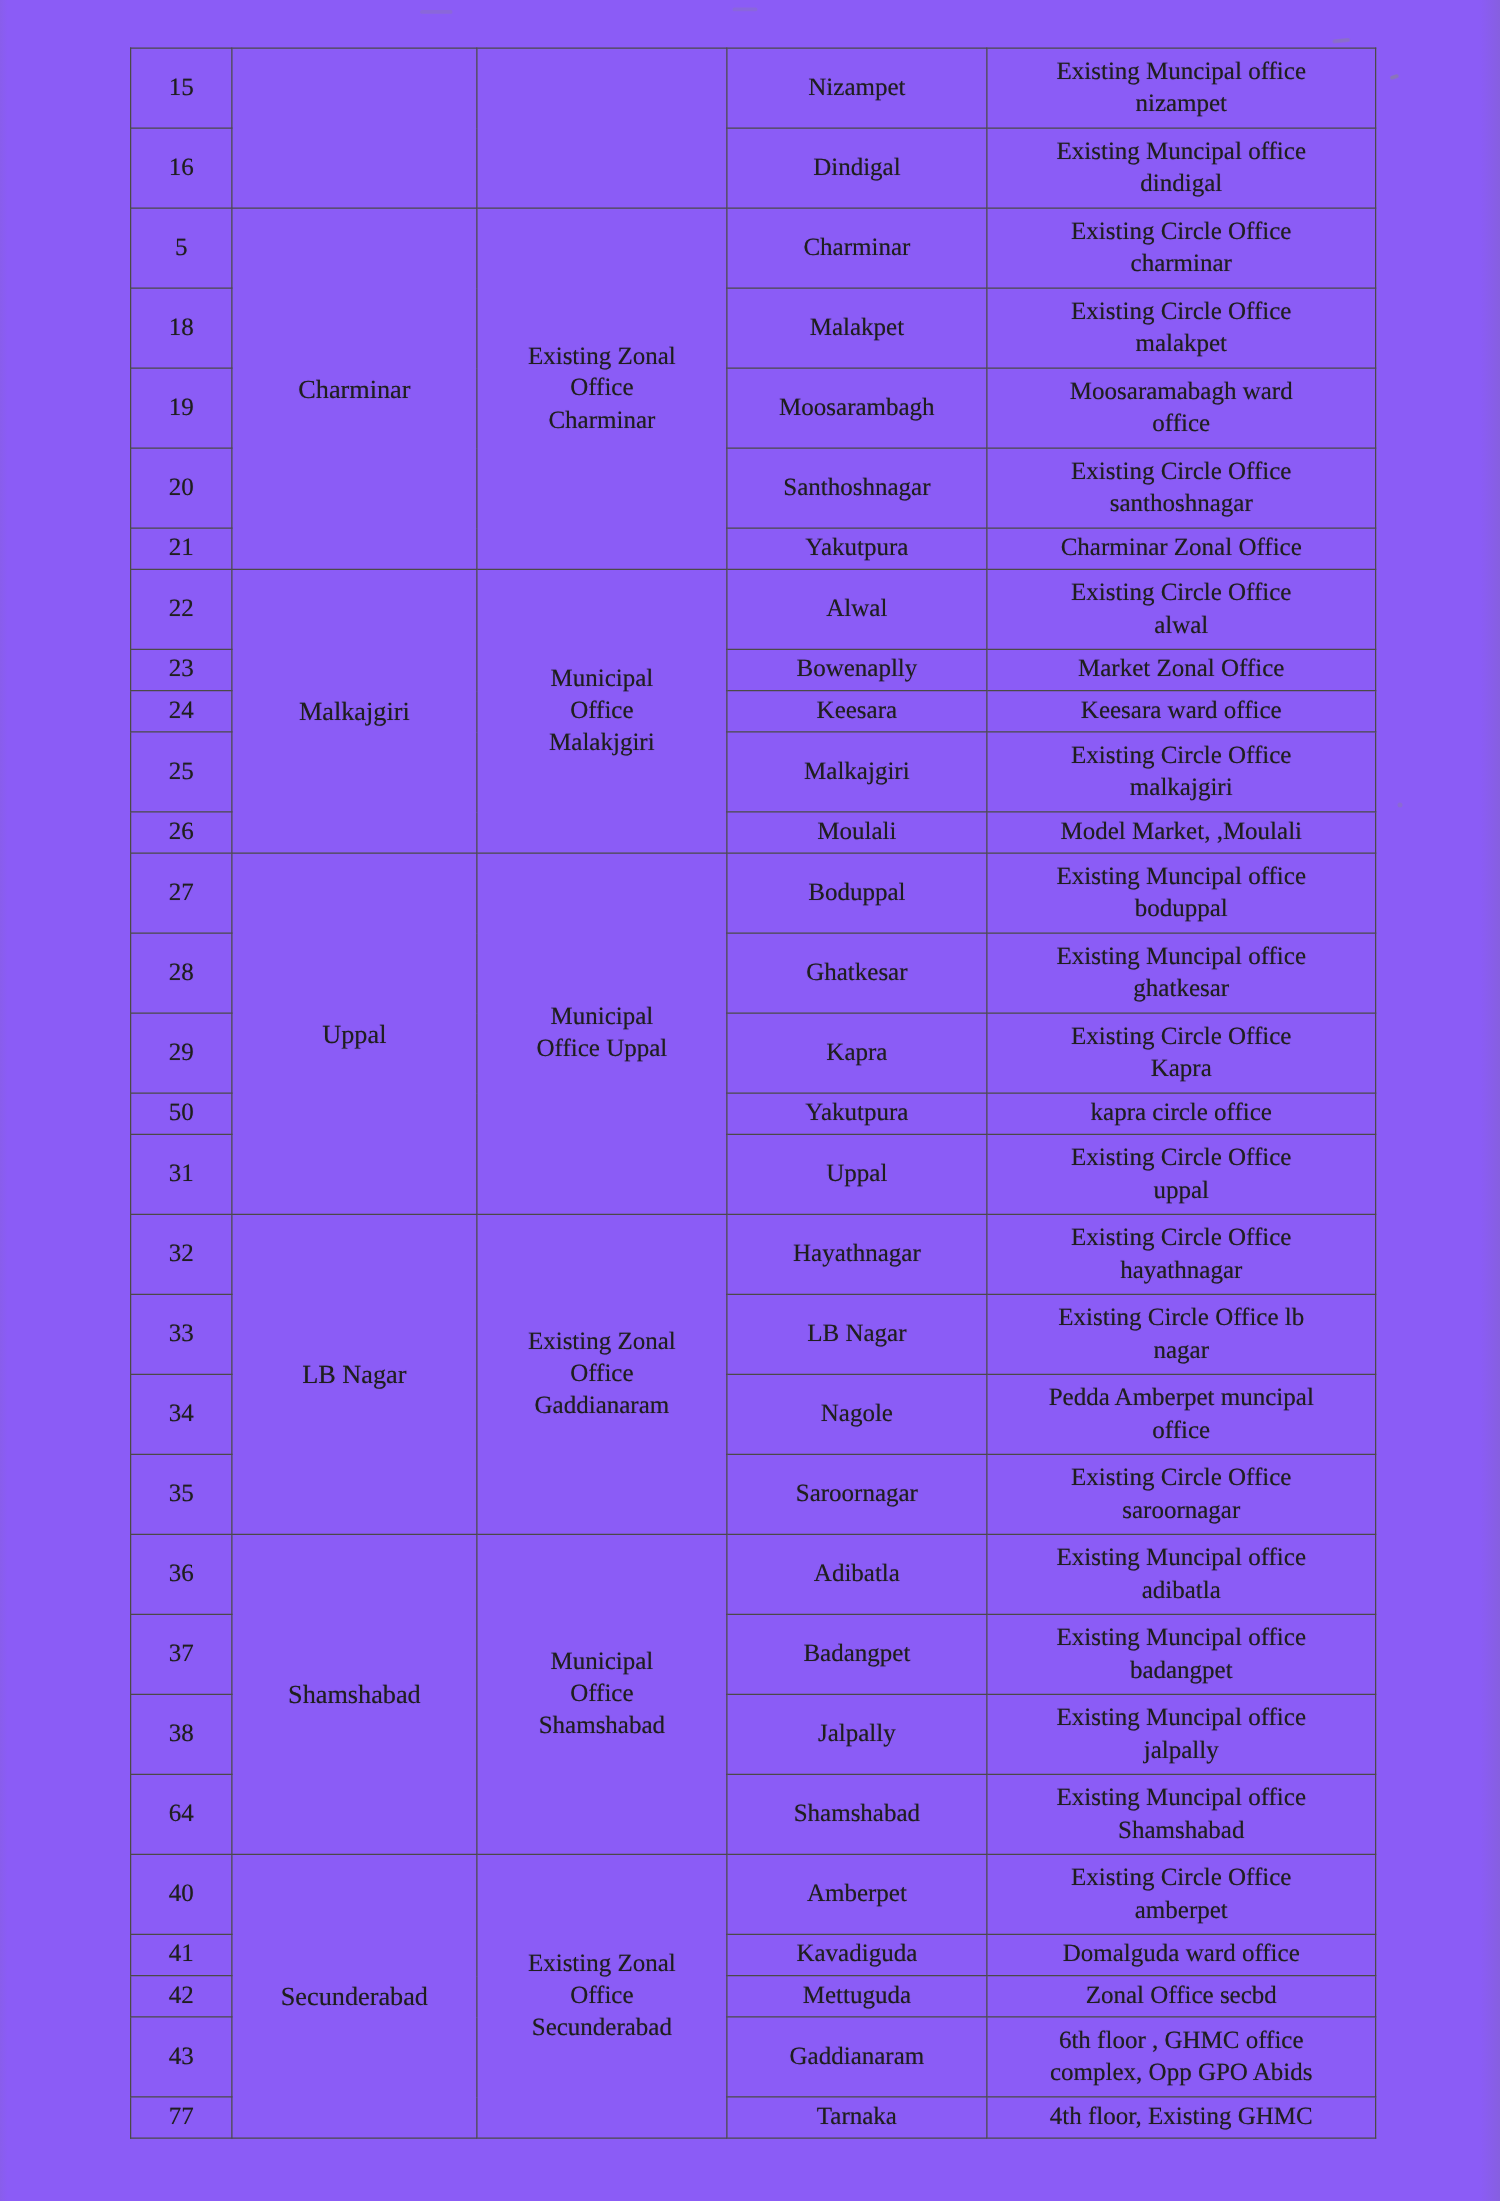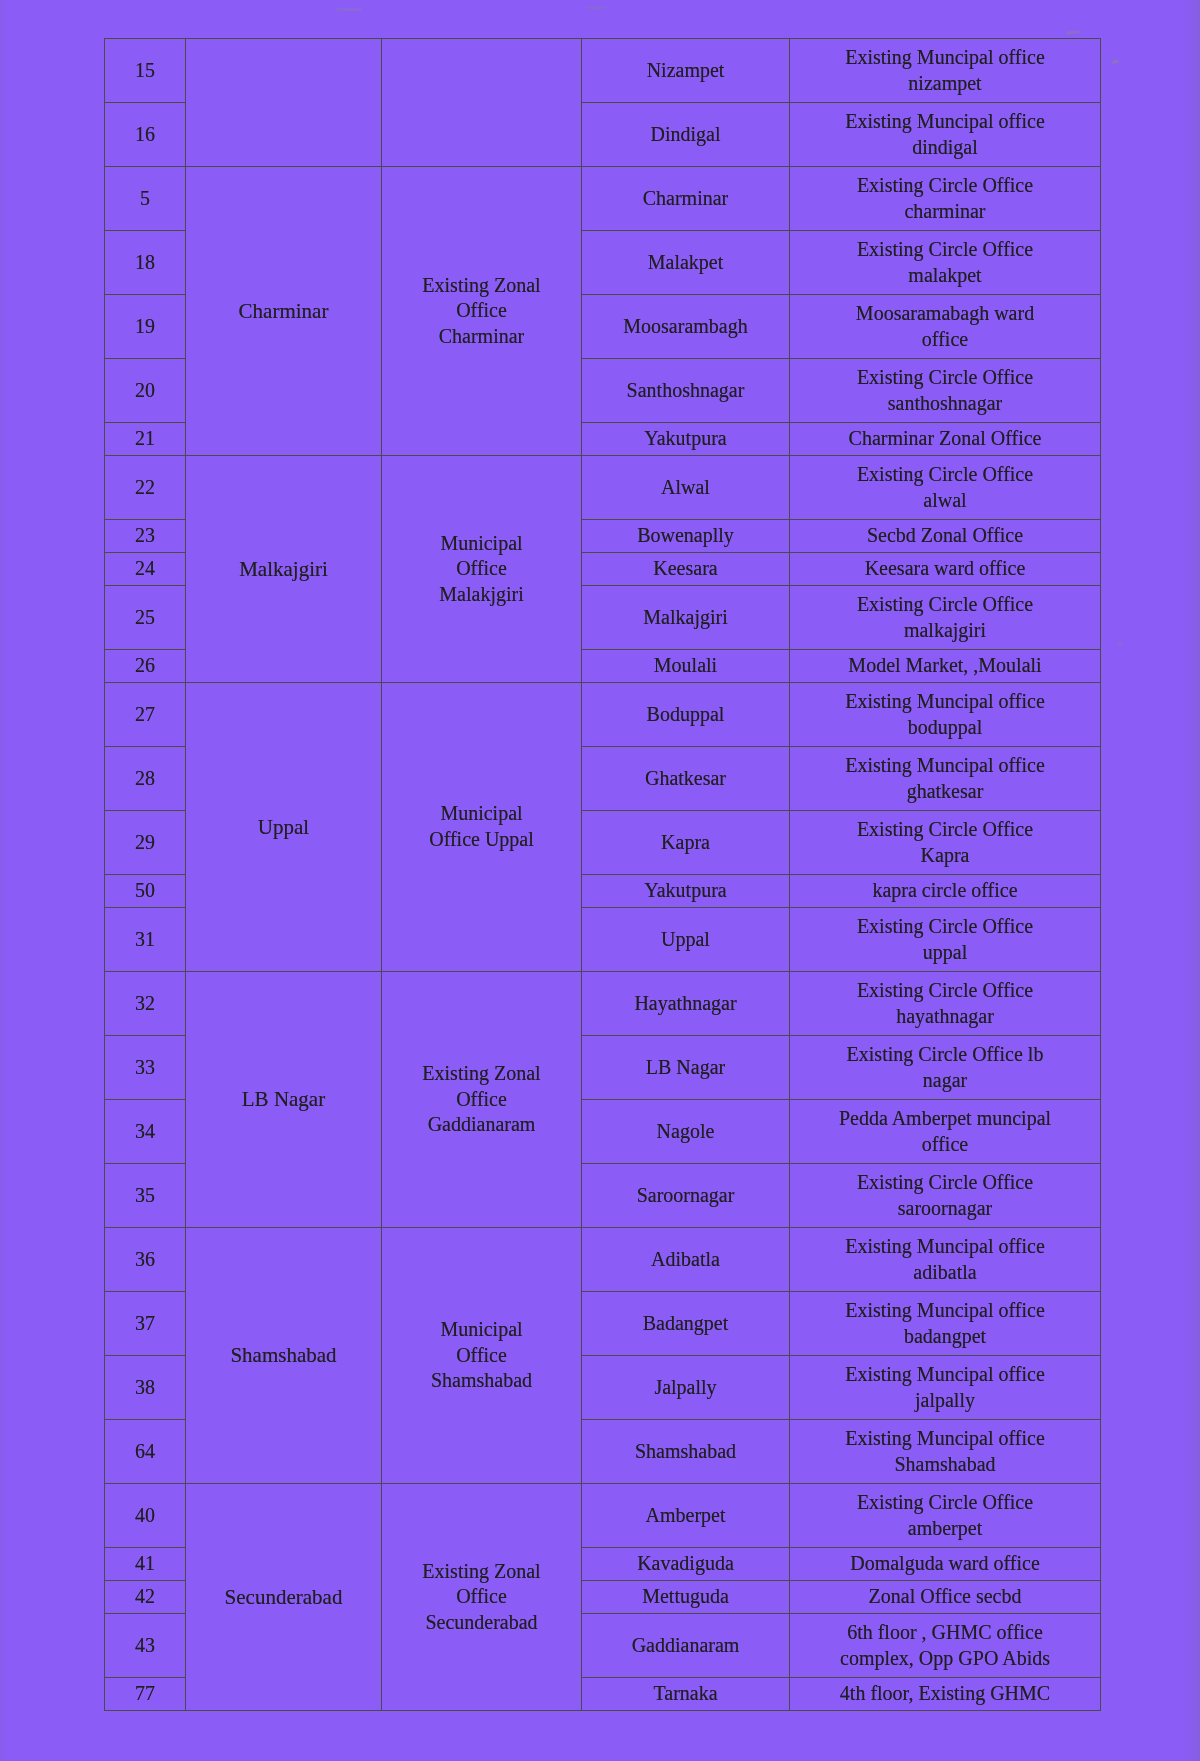--- a/index.html
+++ b/index.html
@@ -115,21 +115,21 @@
         <td class="office" rowspan="5">Municipal
 Office
 Malakjgiri</td>
         <td class="area">Alwal</td>
         <td class="loc">Existing Circle Office
 alwal</td>
       </tr>
       <tr class="rs">
         <td class="no">23</td>
         <td class="area">Bowenaplly</td>
-        <td class="loc">Secbd Zonal Office</td>
+        <td class="loc">Market Zonal Office</td>
       </tr>
       <tr class="rs">
         <td class="no">24</td>
         <td class="area">Keesara</td>
         <td class="loc">Keesara ward office</td>
       </tr>
       <tr class="rd">
         <td class="no">25</td>
         <td class="area">Malkajgiri</td>
         <td class="loc">Existing Circle Office

